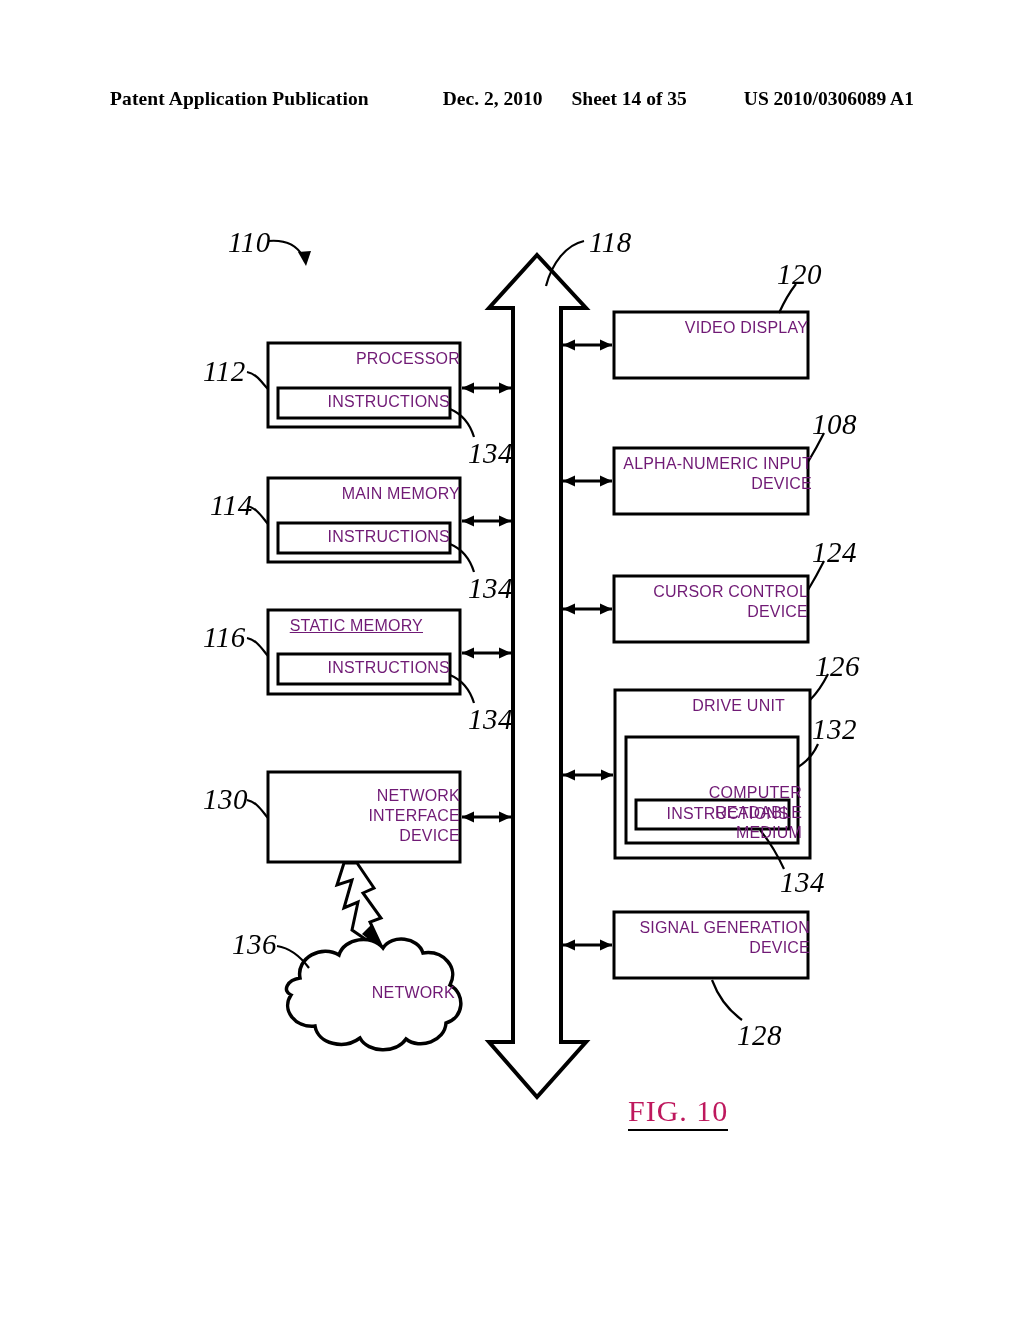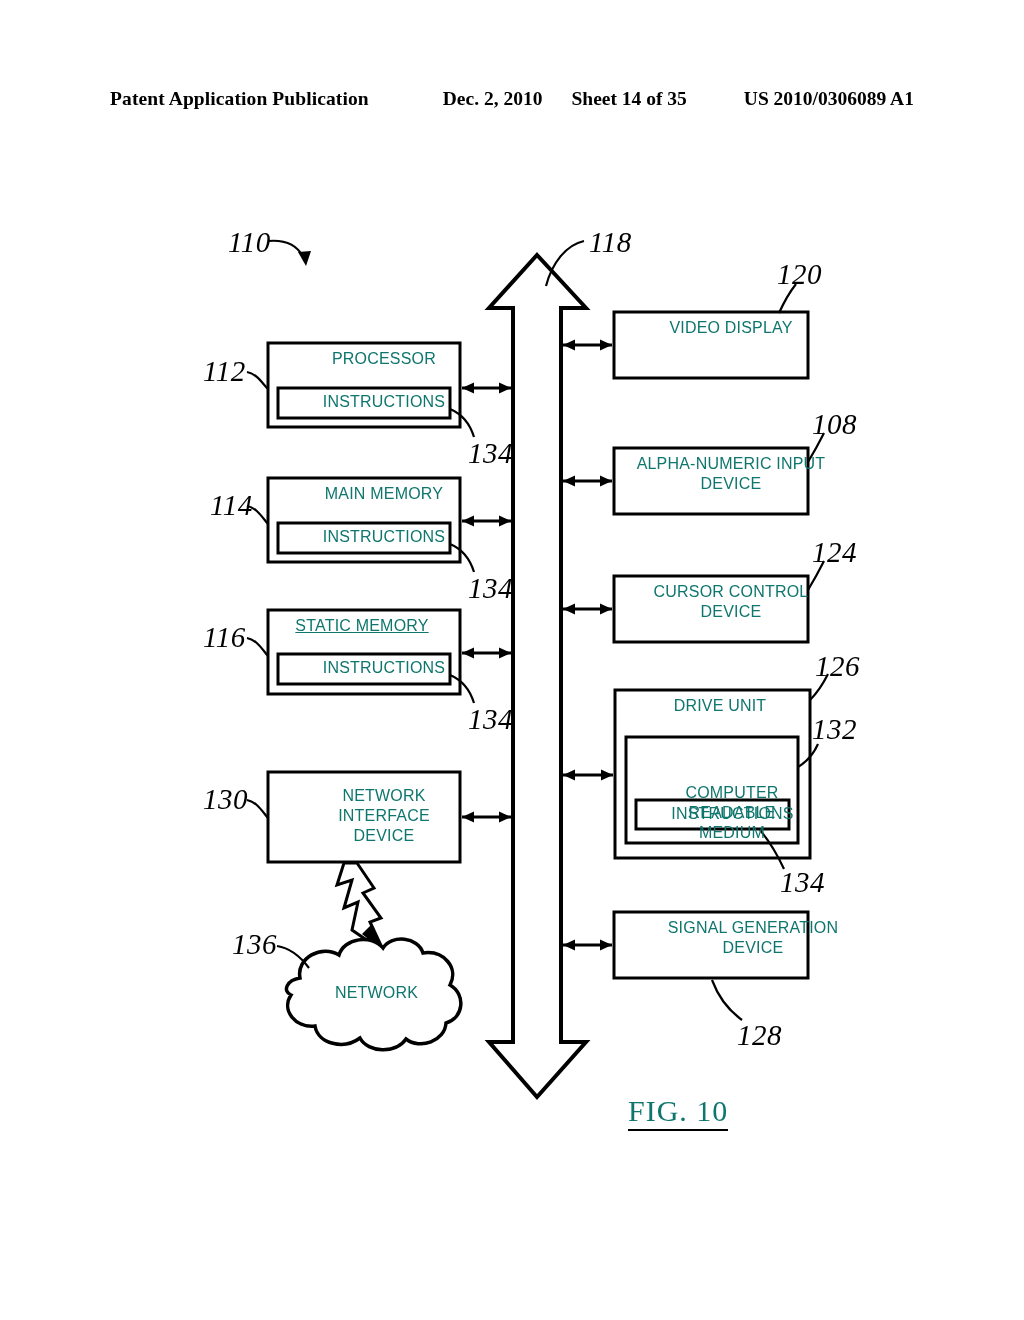--- a/index.html
+++ b/index.html
@@ -42,45 +42,44 @@
   #art {
     position: absolute;
     left: 0; top: 0;
     width: 1024px;
     height: 1320px;
   }
 
   
   .boxlabel {
     position: absolute;
-    text-align: center;
+    text-align: right;
     font-family: "Liberation Sans", sans-serif;
     font-size: 16px;
-    color: #0f766e;
+    color: #701a75;
     line-height: 20px;
     letter-spacing: .2px;
     white-space: pre-line;
-    padding-left: 20px;
   }
   .reflabel {
     position: absolute;
     font-family: "Liberation Serif", serif;
     font-style: italic;
     font-size: 29px;
     color: #000;
     white-space: nowrap;
     letter-spacing: .5px;
   }
   #figcaption {
     position: absolute;
     left: 628px;
     top: 1094px;
     font-family: "Liberation Serif", serif;
     font-size: 30px;
-    color: #0f766e;
+    color: #be185d;
     letter-spacing: 1px;
     border-bottom: 2.5px solid #000;
     padding-bottom: 1px;
     white-space: nowrap;
   }
 </style>
 </head>
 <body>
 
 <div id="page">
@@ -235,21 +234,21 @@
 DEVICE</div>
 
   <div class="boxlabel" style="left:614px; top:582px; width:194px;">CURSOR CONTROL
 DEVICE</div>
 
   <div class="boxlabel" style="left:615px; top:696px; width:170px;">DRIVE UNIT</div>
   <div class="boxlabel" style="left:622px; top:743px; width:180px;margin-top:40px;">COMPUTER READABLE
 MEDIUM</div>
   <div class="boxlabel" style="left:636px; top:804px; width:153px;">INSTRUCTIONS</div>
 
-  <div class="boxlabel" style="left:612px; top:918px; width:198px;margin-left:22px;">SIGNAL GENERATION
+  <div class="boxlabel" style="left:612px; top:918px; width:198px;">SIGNAL GENERATION
 DEVICE</div>
 
   <div class="reflabel" style="left:228px; top:226px;">110</div>
   <div class="reflabel" style="left:589px; top:226px;">118</div>
 
   <div class="reflabel" style="left:203px; top:355px;">112</div>
   <div class="reflabel" style="left:210px; top:489px;">114</div>
   <div class="reflabel" style="left:203px; top:621px;">116</div>
   <div class="reflabel" style="left:203px; top:783px;">130</div>
   <div class="reflabel" style="left:232px; top:928px;">136</div>

